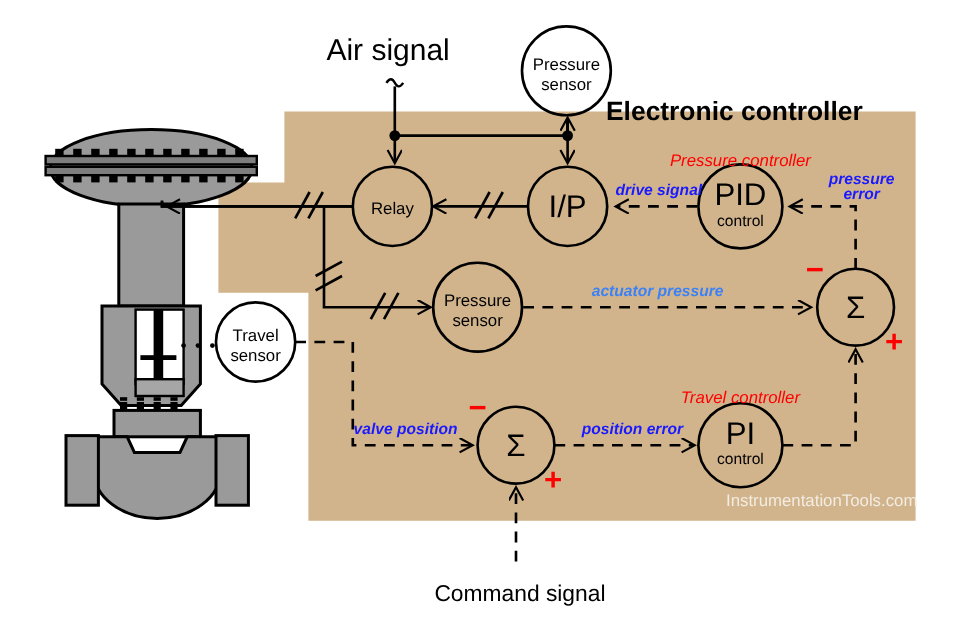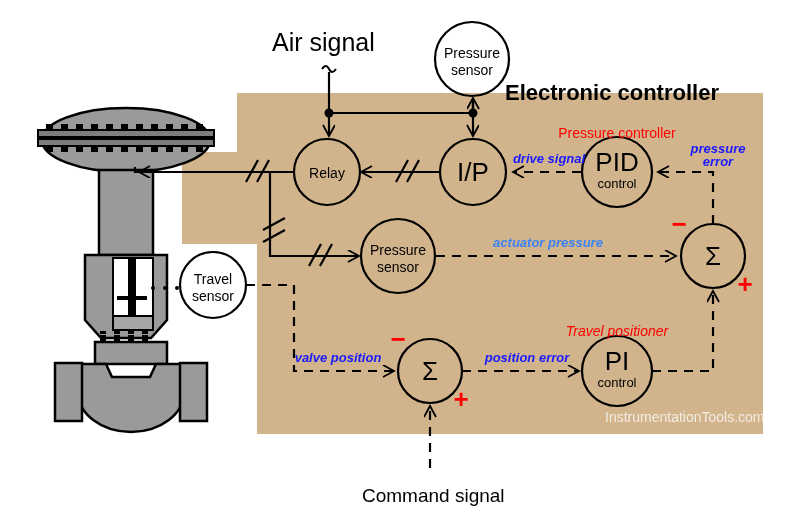--- a/index.html
+++ b/index.html
@@ -207,22 +207,22 @@
 
   <div class="lbl" style="left:272px;top:28px;font-size:25px;color:#000;">Air signal</div>
 
   <div class="lbl" style="left:505px;top:80px;font-size:22px;font-weight:bold;color:#000;">Electronic controller</div>
 
   <div class="lbl" style="left:362px;top:485px;font-size:19px;color:#000;">Command signal</div>
 
   <div class="lbl" style="left:605px;top:409px;font-size:14px;color:#f2ece2;">InstrumentationTools.com</div>
 
   <div id="text-overlays">
-      <div class="lbl" style="left: 617px; top: 133px; transform: translate(-50%, -50%); font-size: 14px; color: rgb(255, 0, 0);">Pressure controller</div>
-      <div class="lbl" style="left: 617px; top: 331px; transform: translate(-50%, -50%); font-size: 14px; font-style: italic; color: rgb(255, 0, 0);">Travel positioner</div>
+      <div class="lbl" style="left: 617px; top: 133px; transform: translate(-50%, -50%); font-size: 14px; font-style: italic; color: rgb(255, 0, 0);">Pressure controller</div>
+      <div class="lbl" style="left: 617px; top: 331px; transform: translate(-50%, -50%); font-size: 14px; font-style: italic; color: rgb(255, 0, 0);">Travel controller</div>
       <div class="lbl" style="left: 549px; top: 158px; transform: translate(-50%, -50%); font-size: 13px; font-style: italic; font-weight: bold; text-align: center; line-height: 13px; color: rgb(26, 26, 255);">
         <div>drive signal</div>
       </div>
       <div class="lbl" style="left: 718px; top: 155px; transform: translate(-50%, -50%); font-size: 13px; font-style: italic; font-weight: bold; text-align: center; line-height: 13px; color: rgb(26, 26, 255);">
         <div>pressure</div>
         <div>error</div>
       </div>
       <div class="lbl" style="left: 548px; top: 242px; transform: translate(-50%, -50%); font-size: 13px; font-style: italic; font-weight: bold; text-align: right; line-height: 13px; color: #3b82f6;">
         <div>actuator pressure</div>
       </div>

